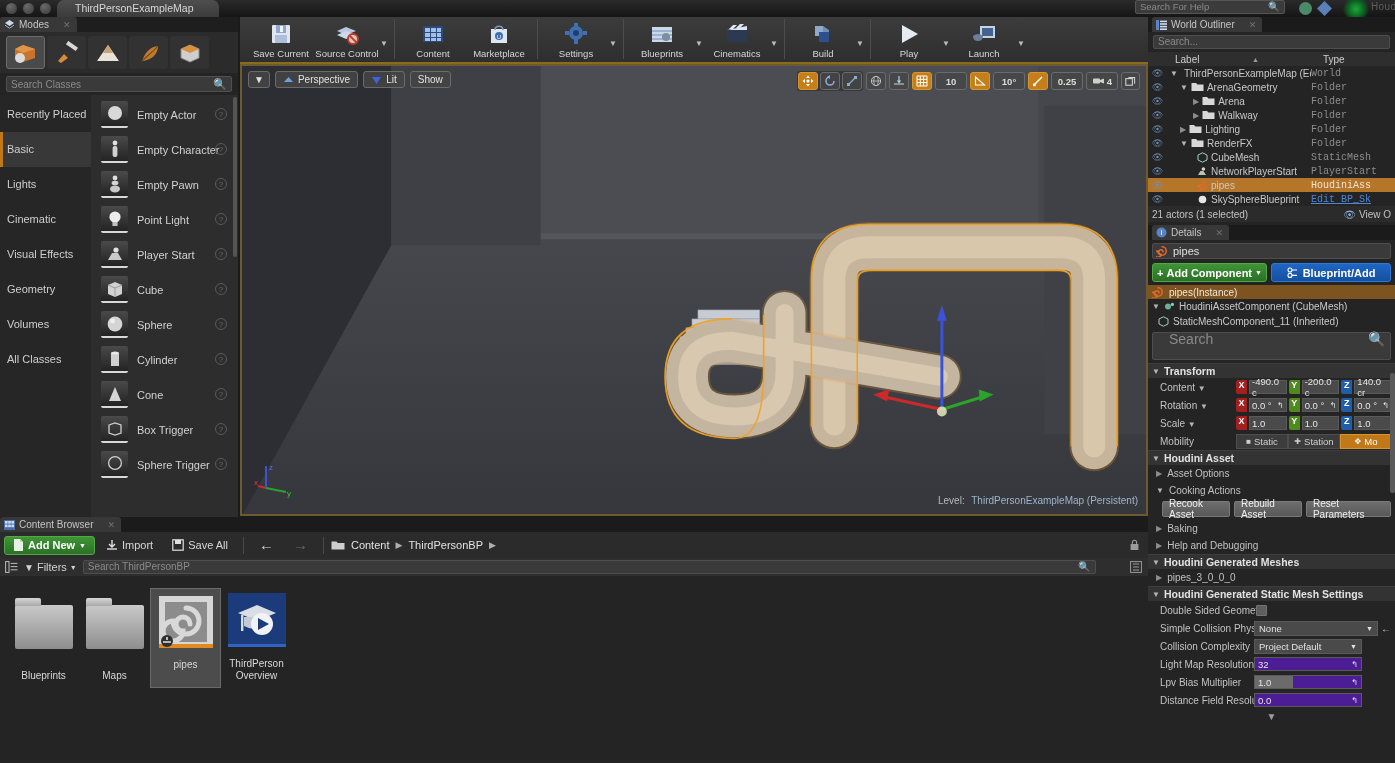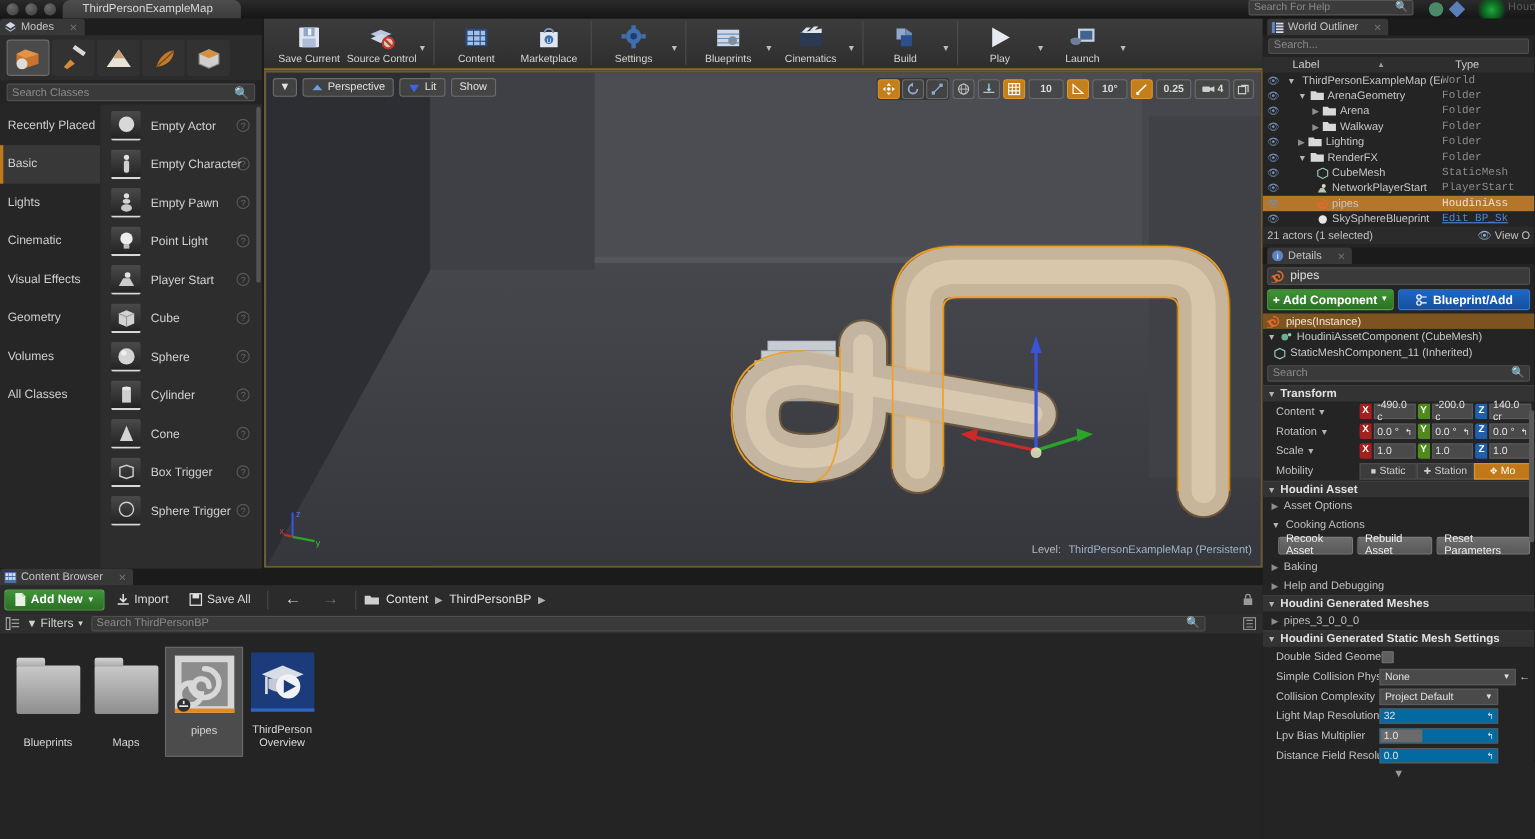--- a/index.html
+++ b/index.html
@@ -159,41 +159,41 @@
   .det-buttons { display: flex; gap: 4px; padding: 1px 4px 3px 4px; }
   .btn-addcomp { flex: 0 0 115px; height: 19px; background: linear-gradient(#3f9436,#2b7026); border: 1px solid #52a845;
     border-radius: 3px; color: #fff; font-size: 11px; font-weight: bold; display: flex; align-items: center;
     justify-content: center; gap: 3px; }
   .btn-bp { flex: 1; height: 19px; background: linear-gradient(#1f66c4,#14509e); border: 1px solid #2c7ad8;
     border-radius: 3px; color: #fff; font-size: 11px; font-weight: bold; display: flex; align-items: center;
     justify-content: center; gap: 4px; overflow: hidden; white-space: nowrap; }
   .comp-sel { height: 14px; background: #7d5420; display: flex; align-items: center; gap: 5px;
     padding-left: 4px; font-size: 10px; color: #f2e7d8; }
   .comp-row { height: 15px; display: flex; align-items: center; gap: 4px; font-size: 10px; color: #c9c9c9; }
-  .det-search { margin: 3px 4px; height: 15px; background: #3a3a3a; border: 1px solid #4e4e4e; border-radius: 2px;
-    color: #8a8a8a; font-size: 10px; padding-left: 4px; line-height: 13px; position: relative; }
+  .det-search { margin: 3px 4px; height: 28px; background: #3a3a3a; border: 1px solid #4e4e4e; border-radius: 2px;
+    color: #8a8a8a; font-size: 14px; padding-left: 16px; line-height: 13px; position: relative; }
   .det-search .mag { position: absolute; right: 4px; top: 0px; color: #a0a0a0; }
   .cat-hdr { height: 15px; background: #333; display: flex; align-items: center; gap: 4px;
     padding-left: 4px; font-size: 10.5px; color: #e2e2e2; font-weight: bold; border-top: 1px solid #3d3d3d; }
   .sub-hdr { height: 17px; display: flex; align-items: center; gap: 5px; padding-left: 8px; font-size: 10px; color: #c0c0c0; }
   .prop-row { height: 18px; display: flex; align-items: center; font-size: 10px; color: #c3c3c3; }
   .prop-lbl { width: 88px; padding-left: 12px; white-space: nowrap; overflow: hidden; }
   .vec { display: flex; flex: 1; gap: 2px; padding-right: 3px; }
   .vec .ax { width: 11px; text-align: center; color: #fff; font-size: 9px; font-weight: bold; border-radius: 2px 0 0 2px; }
   .ax.x { background: #a4201f; } .ax.y { background: #4e8a1c; } .ax.z { background: #1f5ea8; }
   .vec .fld { flex: 1; background: #4a4a4a; border: 1px solid #5a5a5a; height: 14px;
     display: flex; align-items: center; justify-content: space-between; padding: 0 2px; font-size: 9.5px; color: #e6e6e6; }
   .mob { display: flex; flex: 1; gap: 0; padding-right: 3px; }
   .mob .m { flex: 1; height: 15px; background: #3c3c3c; border: 1px solid #4e4e4e; display: flex;
     align-items: center; justify-content: center; gap: 3px; font-size: 9.5px; color: #cfcfcf; overflow: hidden; }
   .mob .m.on { background: #c07818; border-color: #d8952c; color: #fff; }
   .btn-row { display: flex; gap: 4px; padding: 2px 4px 3px 14px; }
   .gbtn { height: 16px; background: linear-gradient(#6d6d6d,#585858); border: 1px solid #7a7a7a; border-radius: 2px;
     padding: 0 6px; font-size: 10px; color: #f0f0f0; display: flex; align-items: center; }
-  .inp { flex: 1; height: 14px; background: #0369a1; border: 1px solid #5a5a5a; display: flex;
+  .inp { flex: 1; height: 14px; background: #4c1d95; border: 1px solid #5a5a5a; display: flex;
     align-items: center; justify-content: space-between; padding: 0 3px; font-size: 9.5px; color: #e6e6e6; margin-right: 16px; }
   .ddl { flex: 1; height: 15px; background: #4a4a4a; border: 1px solid #5a5a5a; display: flex;
     align-items: center; justify-content: space-between; padding: 0 4px; font-size: 9.5px; color: #e2e2e2; margin-right: 3px; }
   .ddl.short { flex: 0 0 108px; }
   .chk { width: 11px; height: 11px; background: #5e5e5e; border: 1px solid #747474; border-radius: 1px; }
   .slider-fill { position: absolute; left: 0; top: 0; bottom: 0; width: 36%; background: #6b6b6b; }
   .det-scrollbar { position: absolute; right: 0; top: 356px; width: 5px; height: 120px; background: #5a5a5a; border-radius: 2px; }
   .downarrow { text-align: center; color: #9a9a9a; font-size: 10px; padding: 2px 0; }
   .tri { font-size: 8px; color: #b5b5b5; }
   .tri.r { font-size: 8px; color: #8d8d8d; }

